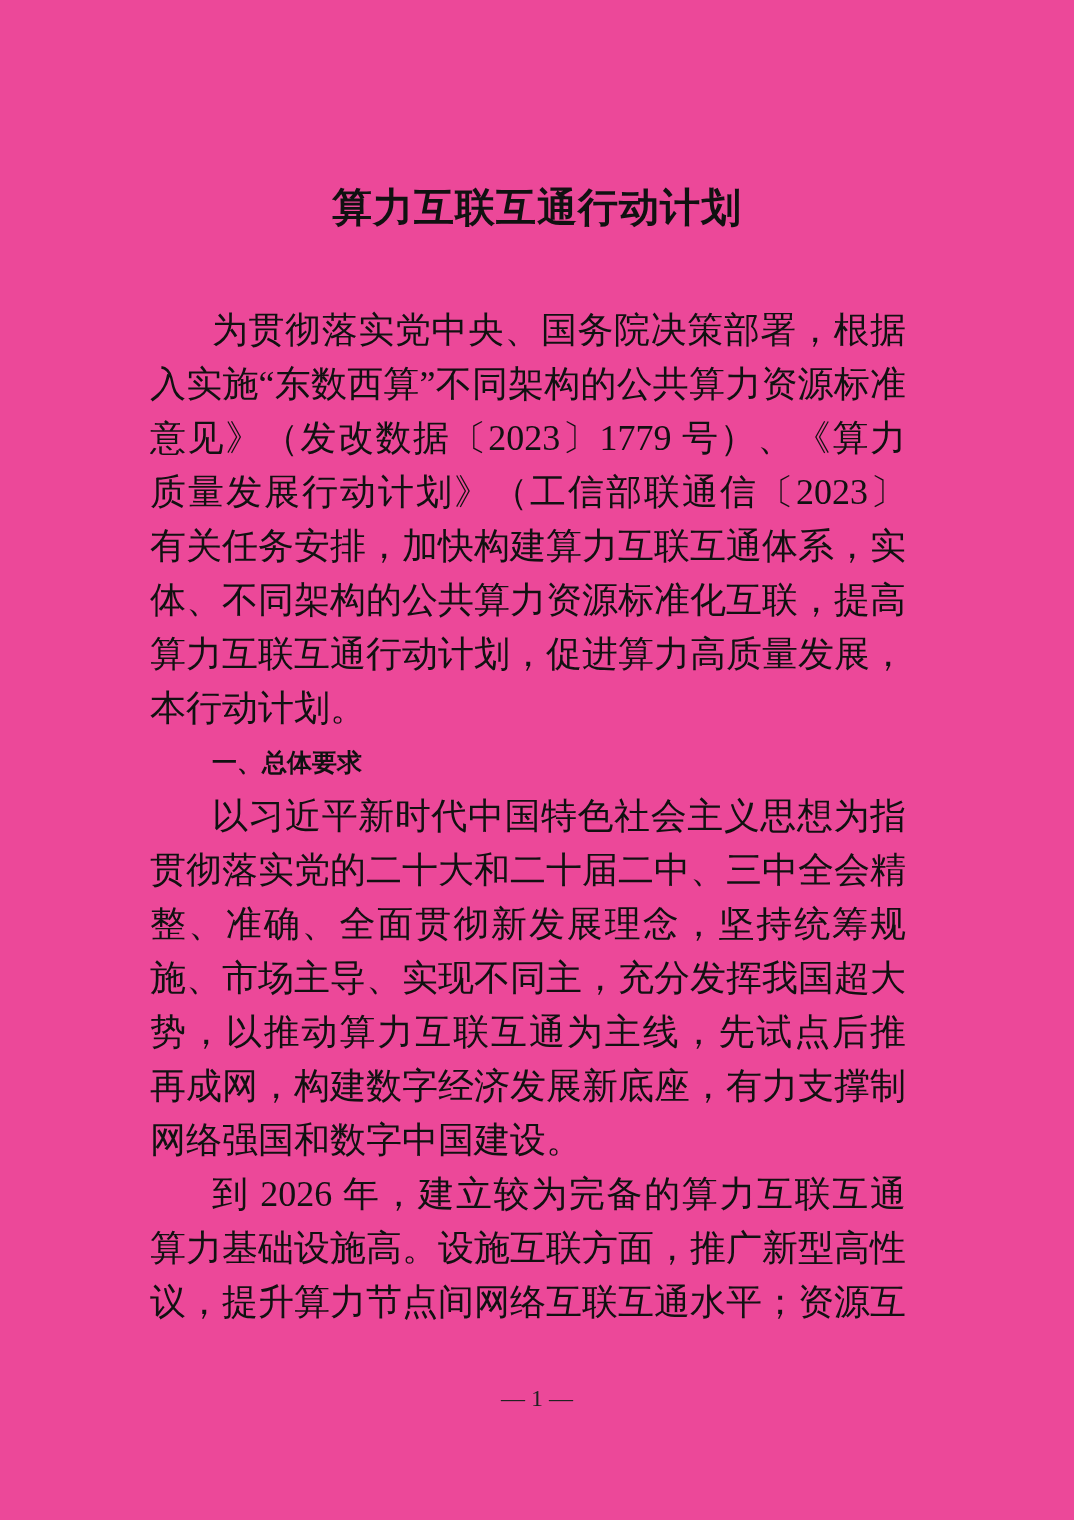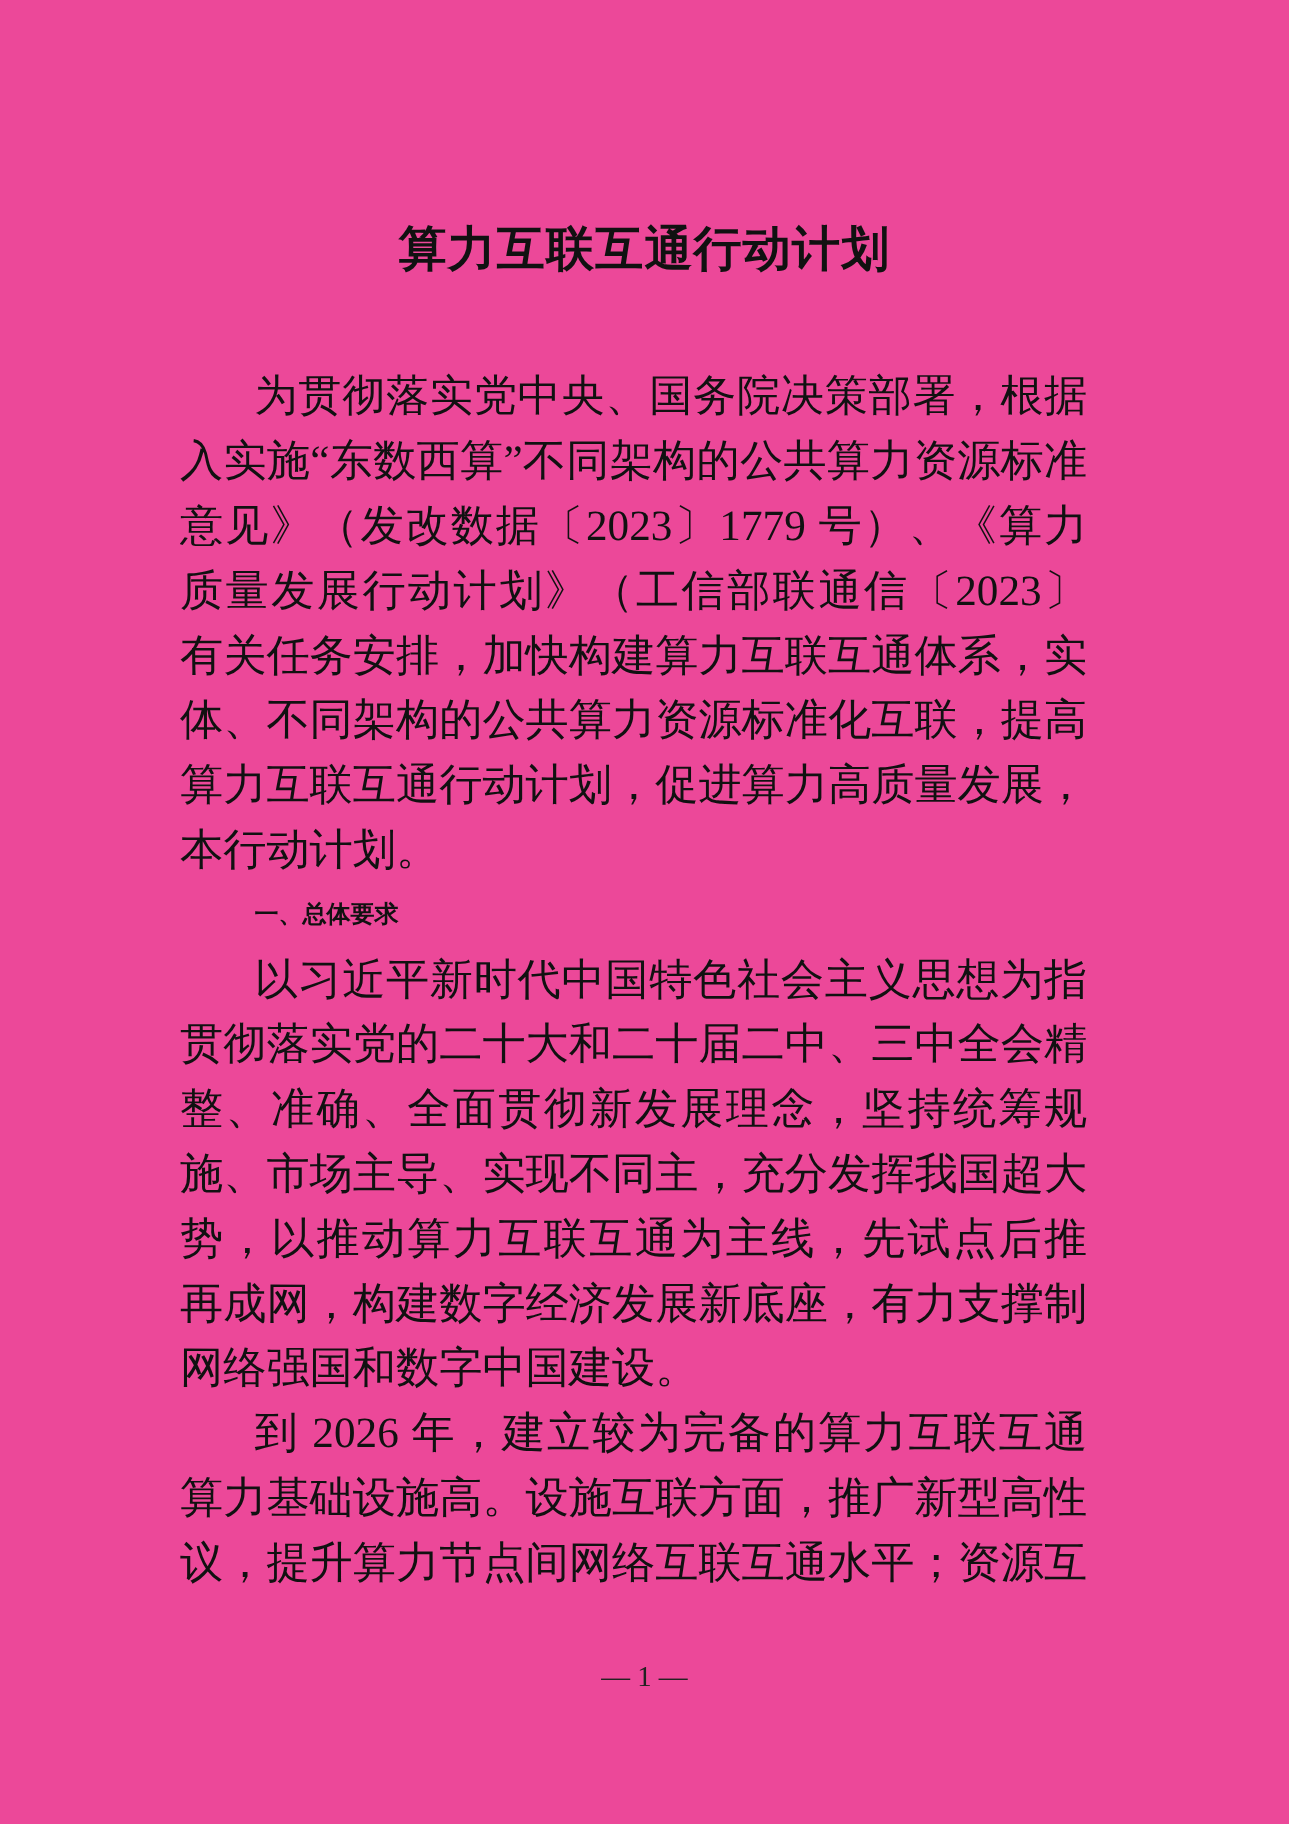--- a/index.html
+++ b/index.html
@@ -40,21 +40,21 @@
     text-align-last: justify;
   }
   .line.indent { text-indent: 62px; }
   .line.end {
     text-align: center;
     text-align-last: left;
   }
   .line.heading {
     font-family: "Liberation Sans", "DejaVu Sans", sans-serif;
     font-weight: bold;
-    font-size: 20px;
+    font-size: 25px;
     text-align: left;
     text-align-last: left;
   }
   .bold-prefix { font-weight: normal; }
   .page-footer {
     position: absolute;
     top: 1382px;
     left: 0;
     width: 100%;
     text-align: center;

